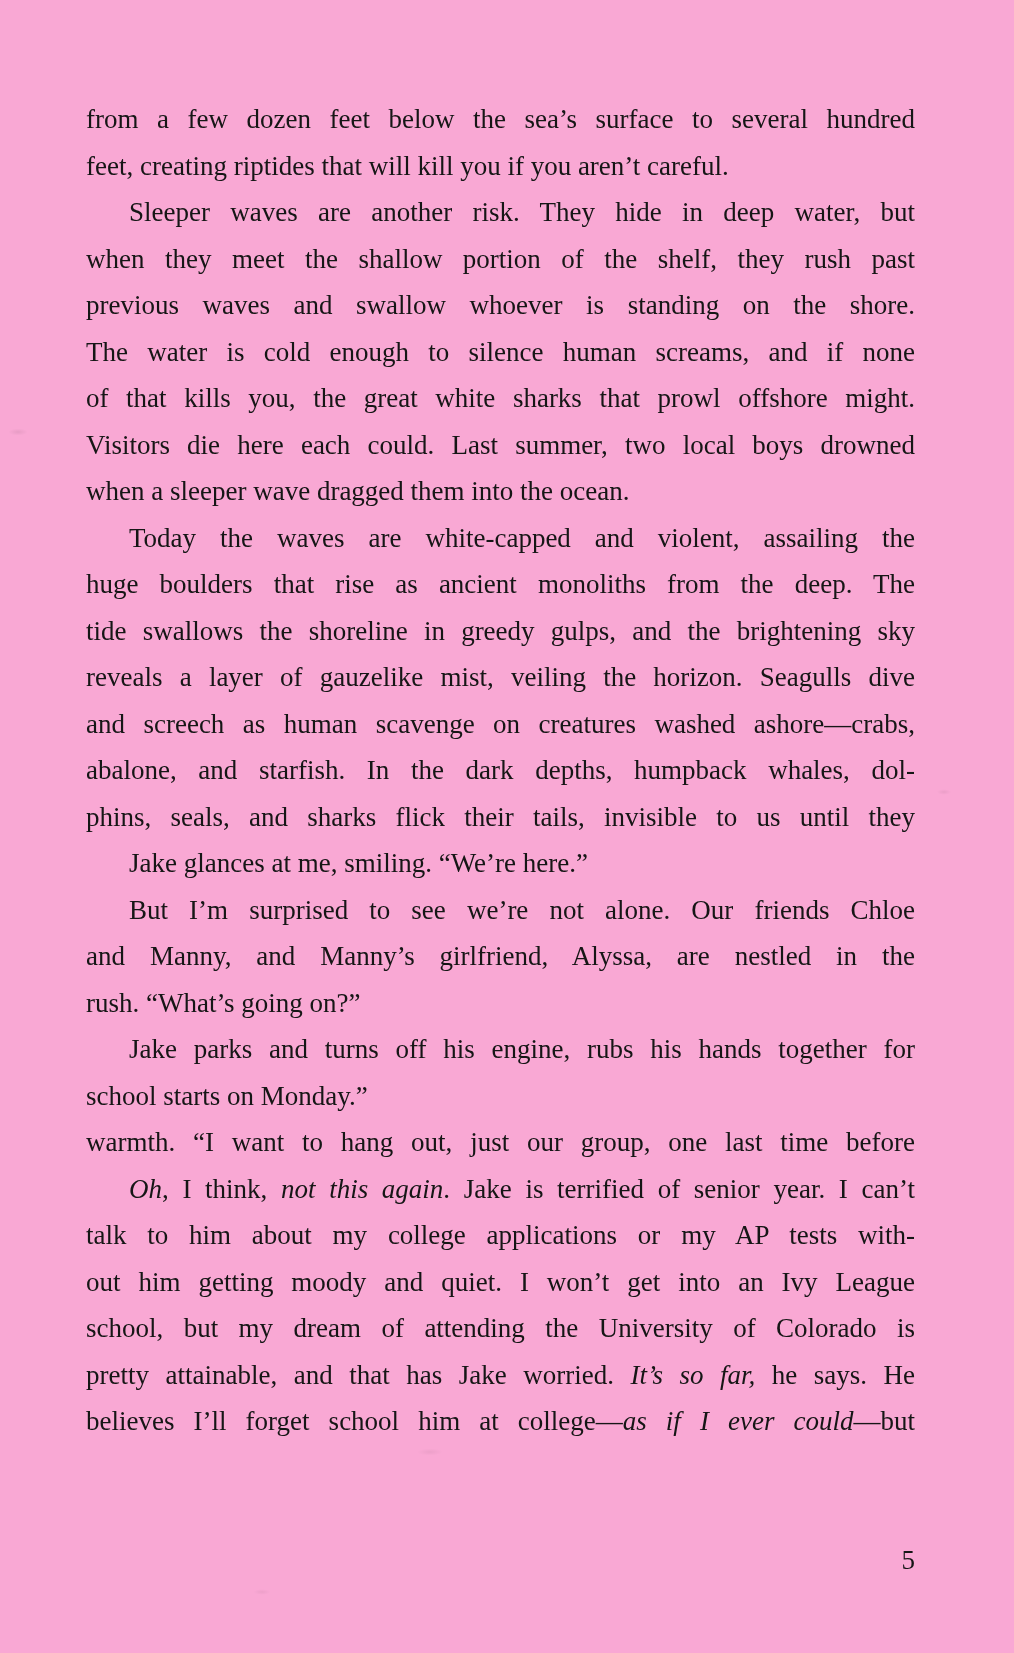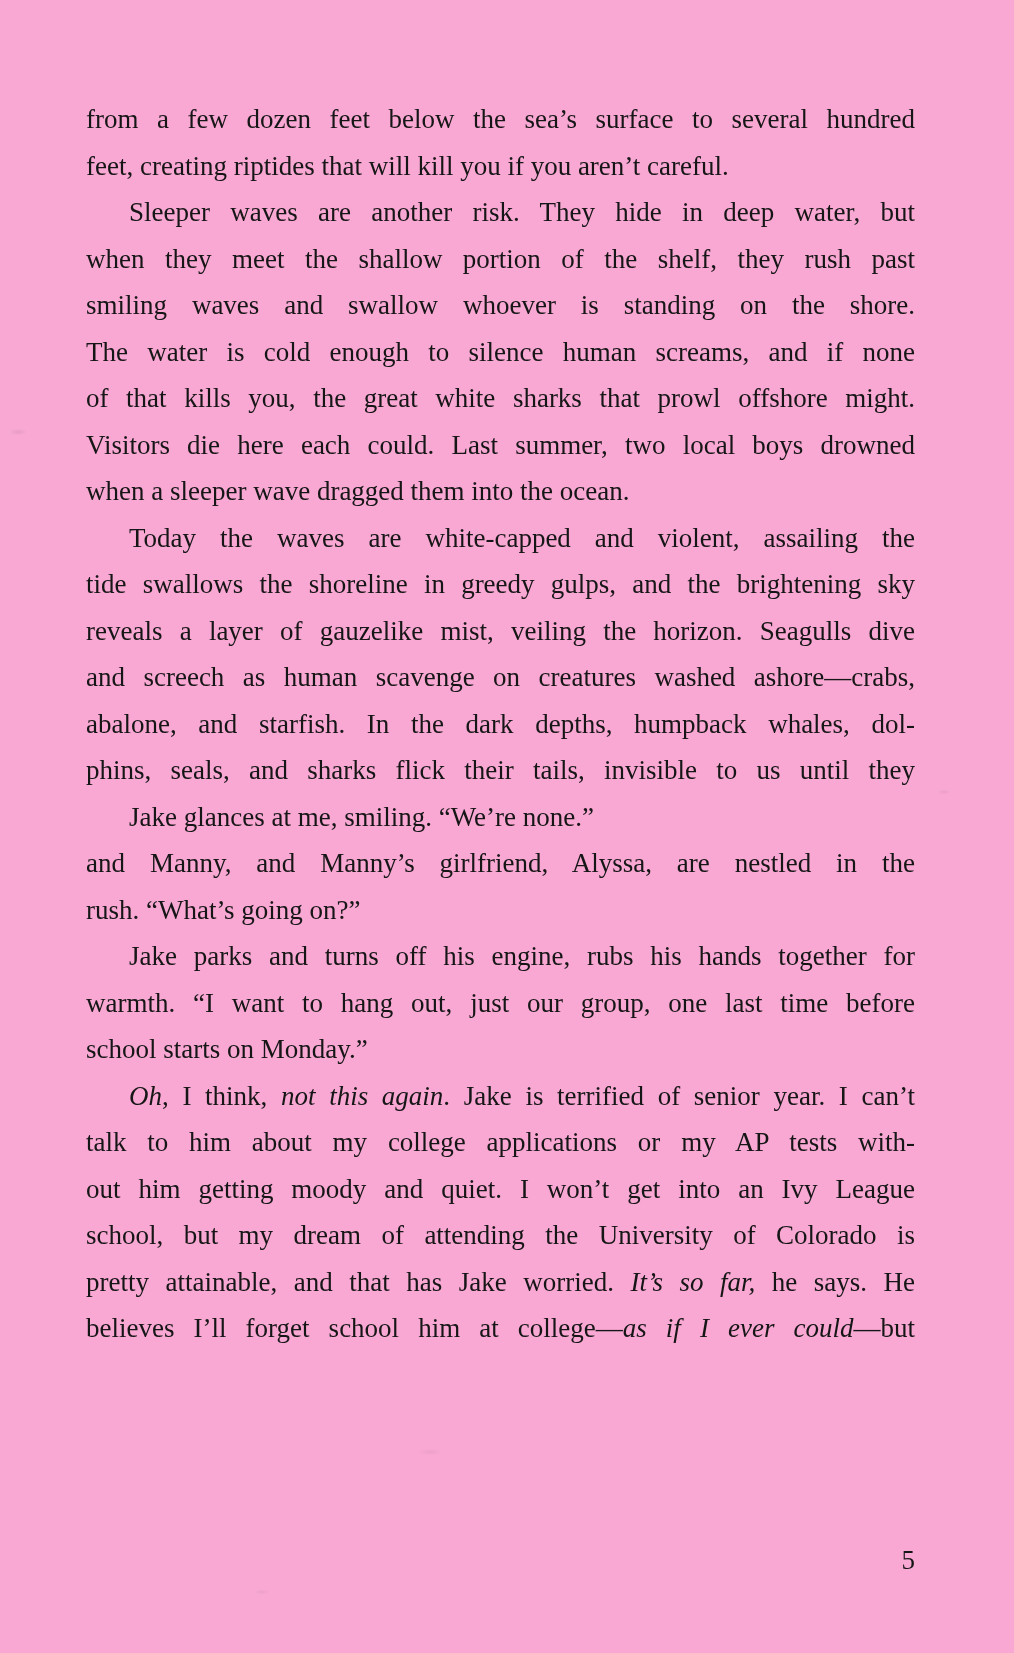--- a/index.html
+++ b/index.html
@@ -63,37 +63,39 @@
 </style>
 </head>
 <body>
 
 <div class="page">
   <main class="text-block">
       <div class="line"><span>from a few dozen feet below the sea’s surface to several hundred</span></div>
       <div class="line end"><span>feet, creating riptides that will kill you if you aren’t careful.</span></div>
       <div class="line indent"><span>Sleeper waves are another risk. They hide in deep water, but</span></div>
       <div class="line"><span>when they meet the shallow portion of the shelf, they rush past</span></div>
-      <div class="line"><span>smiling waves and swallow whoever is standing on the shore.</span></div>
+      <div class="line"><span>previous waves and swallow whoever is standing on the shore.</span></div>
       <div class="line"><span>The water is cold enough to silence human screams, and if none</span></div>
       <div class="line"><span>of that kills you, the great white sharks that prowl offshore might.</span></div>
       <div class="line"><span>Visitors die here each could. Last summer, two local boys drowned</span></div>
       <div class="line end"><span>when a sleeper wave dragged them into the ocean.</span></div>
       <div class="line indent"><span>Today the waves are white-capped and violent, assailing the</span></div>
+      <div class="line"><span>huge boulders that rise as ancient monoliths from the deep. The</span></div>
       <div class="line"><span>tide swallows the shoreline in greedy gulps, and the brightening sky</span></div>
       <div class="line"><span>reveals a layer of gauzelike mist, veiling the horizon. Seagulls dive</span></div>
       <div class="line"><span>and screech as human scavenge on creatures washed ashore—crabs,</span></div>
       <div class="line"><span>abalone, and starfish. In the dark depths, humpback whales, dol-</span></div>
       <div class="line"><span>phins, seals, and sharks flick their tails, invisible to us until they</span></div>
-      <div class="line indent end"><span>Jake glances at me, smiling. “We’re none.”</span></div>
+      <div class="line indent end"><span>Jake glances at me, smiling. “We’re here.”</span></div>
+      <div class="line indent"><span>But I’m surprised to see we’re not alone. Our friends Chloe</span></div>
       <div class="line"><span>and Manny, and Manny’s girlfriend, Alyssa, are nestled in the</span></div>
       <div class="line end"><span>rush. “What’s going on?”</span></div>
       <div class="line indent"><span>Jake parks and turns off his engine, rubs his hands together for</span></div>
+      <div class="line end"><span>school starts on Monday.”</span></div>
       <div class="line"><span>warmth. “I want to hang out, just our group, one last time before</span></div>
-      <div class="line end"><span>school starts on Monday.”</span></div>
       <div class="line indent"><em>Oh</em><span>, I think, </span><em>not this again</em><span>. Jake is terrified of senior year. I can’t</span></div>
       <div class="line"><span>talk to him about my college applications or my AP tests with-</span></div>
       <div class="line"><span>out him getting moody and quiet. I won’t get into an Ivy League</span></div>
       <div class="line"><span>school, but my dream of attending the University of Colorado is</span></div>
       <div class="line"><span>pretty attainable, and that has Jake worried. </span><em>It’s so far,</em><span> he says. He</span></div>
       <div class="line"><span>believes I’ll forget school him at college—</span><em>as if I ever could</em><span>—but</span></div>
     </main>
   <div class="folio">5</div>
 </div>
 

